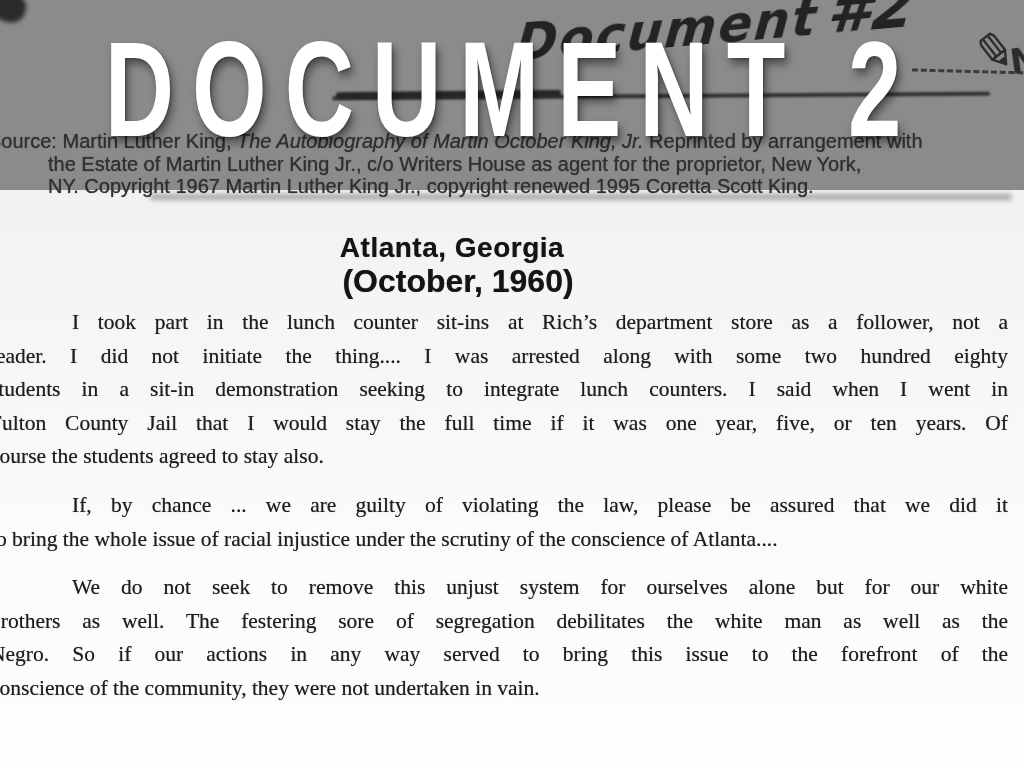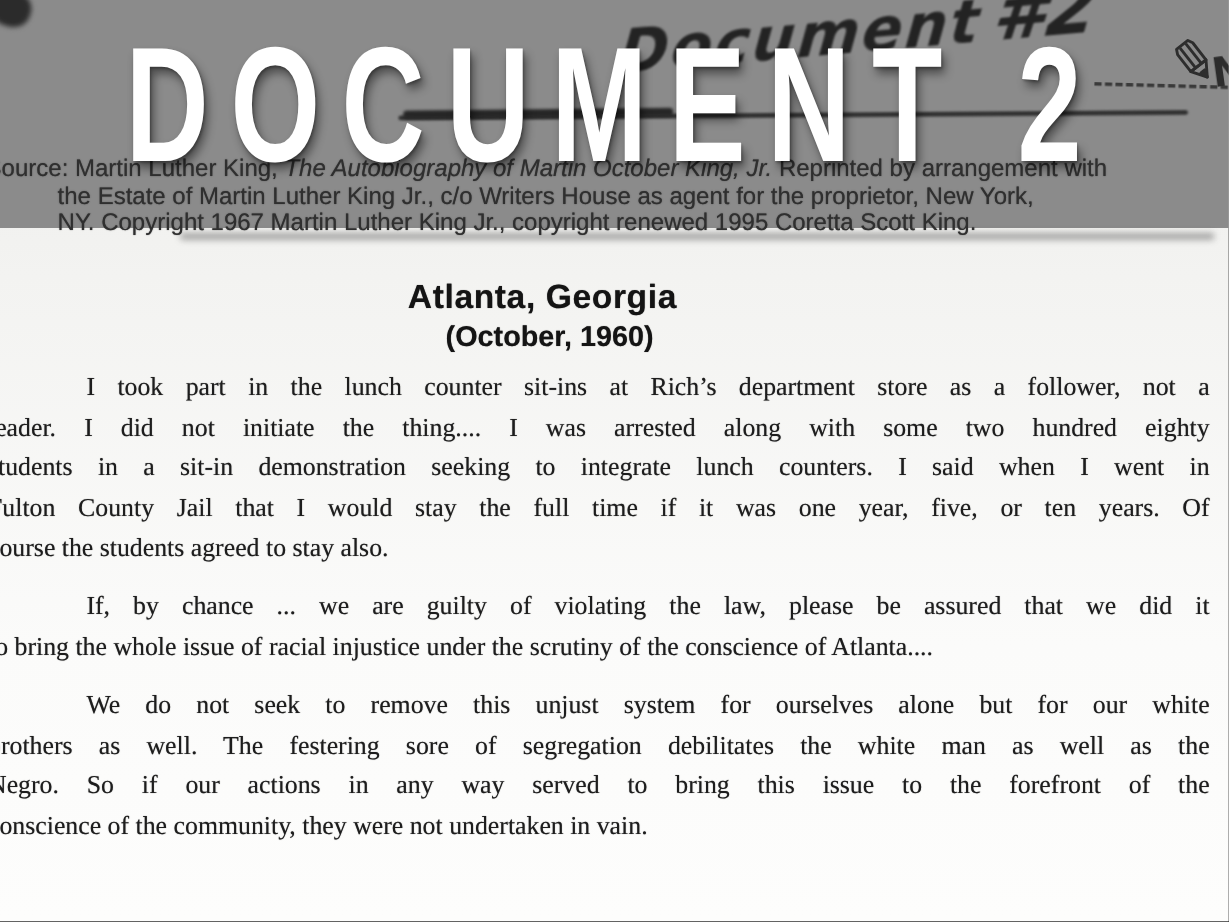--- a/index.html
+++ b/index.html
@@ -44,21 +44,21 @@
   .big-title{position:absolute;left:0;right:0;top:18px;margin:0;text-align:center;
     font-family:"Liberation Sans",sans-serif;font-weight:bold;font-size:96px;line-height:100px;
     letter-spacing:18px;color:#ffffff;transform:scaleY(1.42);transform-origin:center top;
     text-shadow:3px 4px 7px rgba(0,0,0,0.45),1px 1px 2px rgba(0,0,0,0.3);white-space:nowrap;}
 
   
   .doc-heading{position:absolute;left:0;width:904px;top:232px;text-align:center;
     font-family:"Liberation Sans",sans-serif;font-weight:bold;color:#141414;
     text-shadow:0 0 0.8px rgba(0,0,0,0.6);}
   .h-place{font-size:28px;line-height:32px;letter-spacing:0.5px;}
-  .h-date{font-size:24px;line-height:26px;margin-top:4px;padding-left:12px;}
+  .h-date{font-size:32px;line-height:26px;margin-top:4px;padding-left:12px;}
 
   
   .doc-body{position:absolute;left:-10px;top:306px;width:1018px;
     font-size:21.5px;line-height:33.6px;color:#1d1d1d;
     text-shadow:0 0 0.8px rgba(0,0,0,0.55);}
   .para{margin:0 0 15px 0;}
   .bline{text-align:justify;text-align-last:justify;}
   .bline.last{text-align-last:left;}
   .bline.ind{padding-left:82px;}
 </style>

